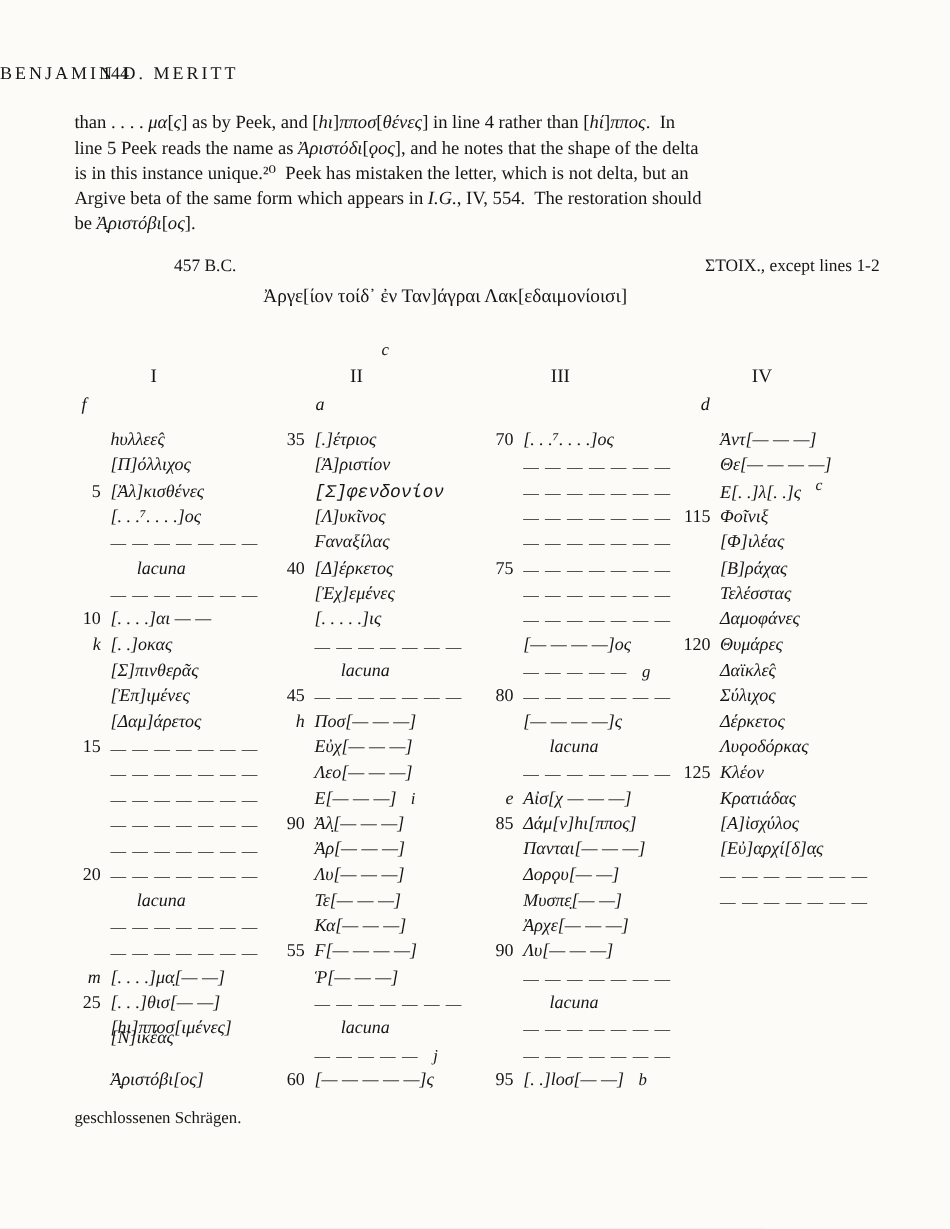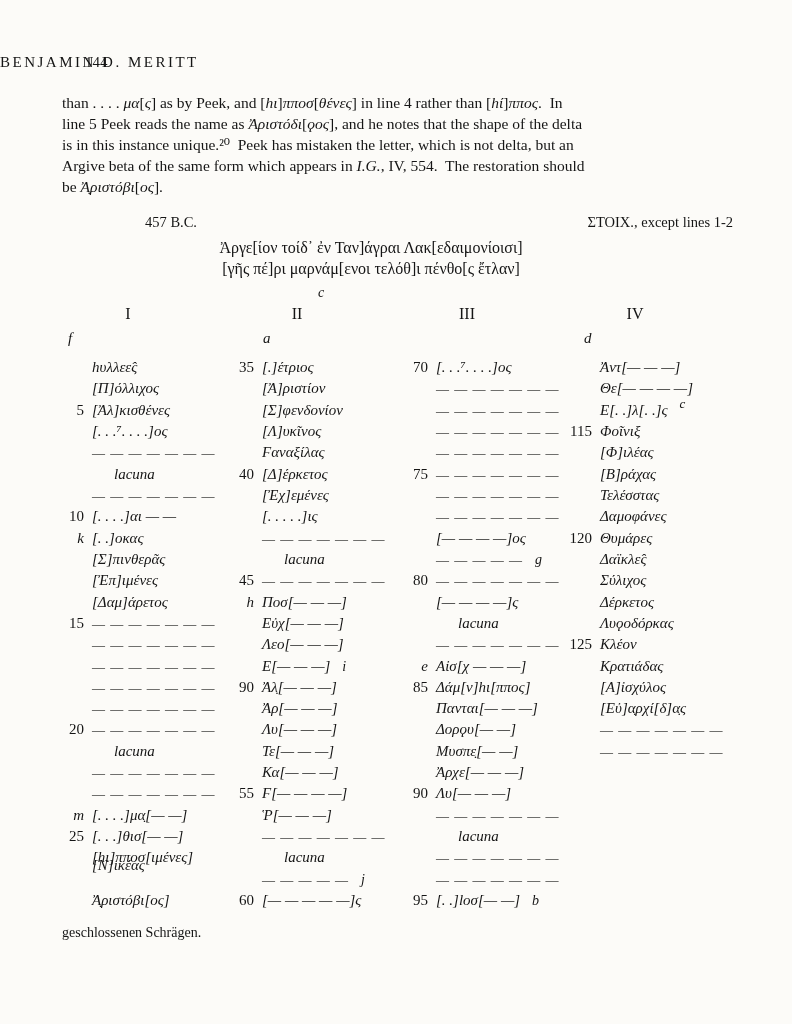--- a/index.html
+++ b/index.html
@@ -42,21 +42,20 @@
       <div class="pline">than . . . . <i class="gk">μα</i>[<i class="gk">ς</i>] as by Peek, and [<i class="gk">hι</i>]<i class="gk">πποσ</i>[<i class="gk">θένες</i>] in line 4 rather than [<i class="gk">hί</i>]<i class="gk">ππος</i>.  In</div>
       <div class="pline">line 5 Peek reads the name as <i class="gk">Ἀριστόδι</i>[<i class="gk">ϙος</i>], and he notes that the shape of the delta</div>
       <div class="pline">is in this instance unique.²⁰  Peek has mistaken the letter, which is not delta, but an</div>
       <div class="pline">Argive beta of the same form which appears in <i>I.G.</i>, IV, 554.  The restoration should</div>
       <div class="pline">be <i class="gk">Ἀ̣ριστόβι</i>[<i class="gk">ος</i>].</div>
     </div>
   <div class="abs date">457 B.C.</div>
   <div class="abs stoich">ΣΤΟΙΧ., except lines 1-2</div>
   <div class="abs epigram" id="epigram">
       <div class="epline">Ἀργε[ίον τοίδ᾽ ἐν Ταν]άγραι Λακ[εδαιμονίοισι]</div>
-      <div class="epline">[γῆς πέ]ρι μαρνάμ[ενοι τελόθ]ι πένθο[ς ἔτλαν]</div>
     </div>
   <div class="abs app-c">c</div>
   <div id="columns">
       <div class="column" style="left: 44px;">
         <div class="row" style="top: 0px;">
           <span class="numbox"></span>
           <span class="content"><span class="entry">hυλλεε̂ς</span></span>
         </div>
         <div class="row" style="top: 21.3px;">
           <span class="numbox"></span>
@@ -161,21 +160,21 @@
       </div>
       <div class="column" style="left: 214px;">
         <div class="row" style="top: 0px;">
           <span class="numbox">35</span>
           <span class="content"><span class="entry">[.]έτριος</span></span>
         </div>
         <div class="row" style="top: 21.3px;">
           <span class="numbox"></span>
           <span class="content"><span class="entry">[Ἀ]ριστίον</span></span>
         </div>
-        <div class="row" style="top: 42.6px;">
+        <div class="row" style="top: 42.6px; font-family: Liberation Mono, monospace;">
           <span class="numbox"></span>
           <span class="content"><span class="entry">[Σ]φενδονίον</span></span>
         </div>
         <div class="row" style="top: 64px;">
           <span class="numbox"></span>
           <span class="content"><span class="entry">[Λ]υκῖνος</span></span>
         </div>
         <div class="row" style="top: 85.3px;">
           <span class="numbox"></span>
           <span class="content"><span class="entry">Ϝαναξίλας</span></span>

